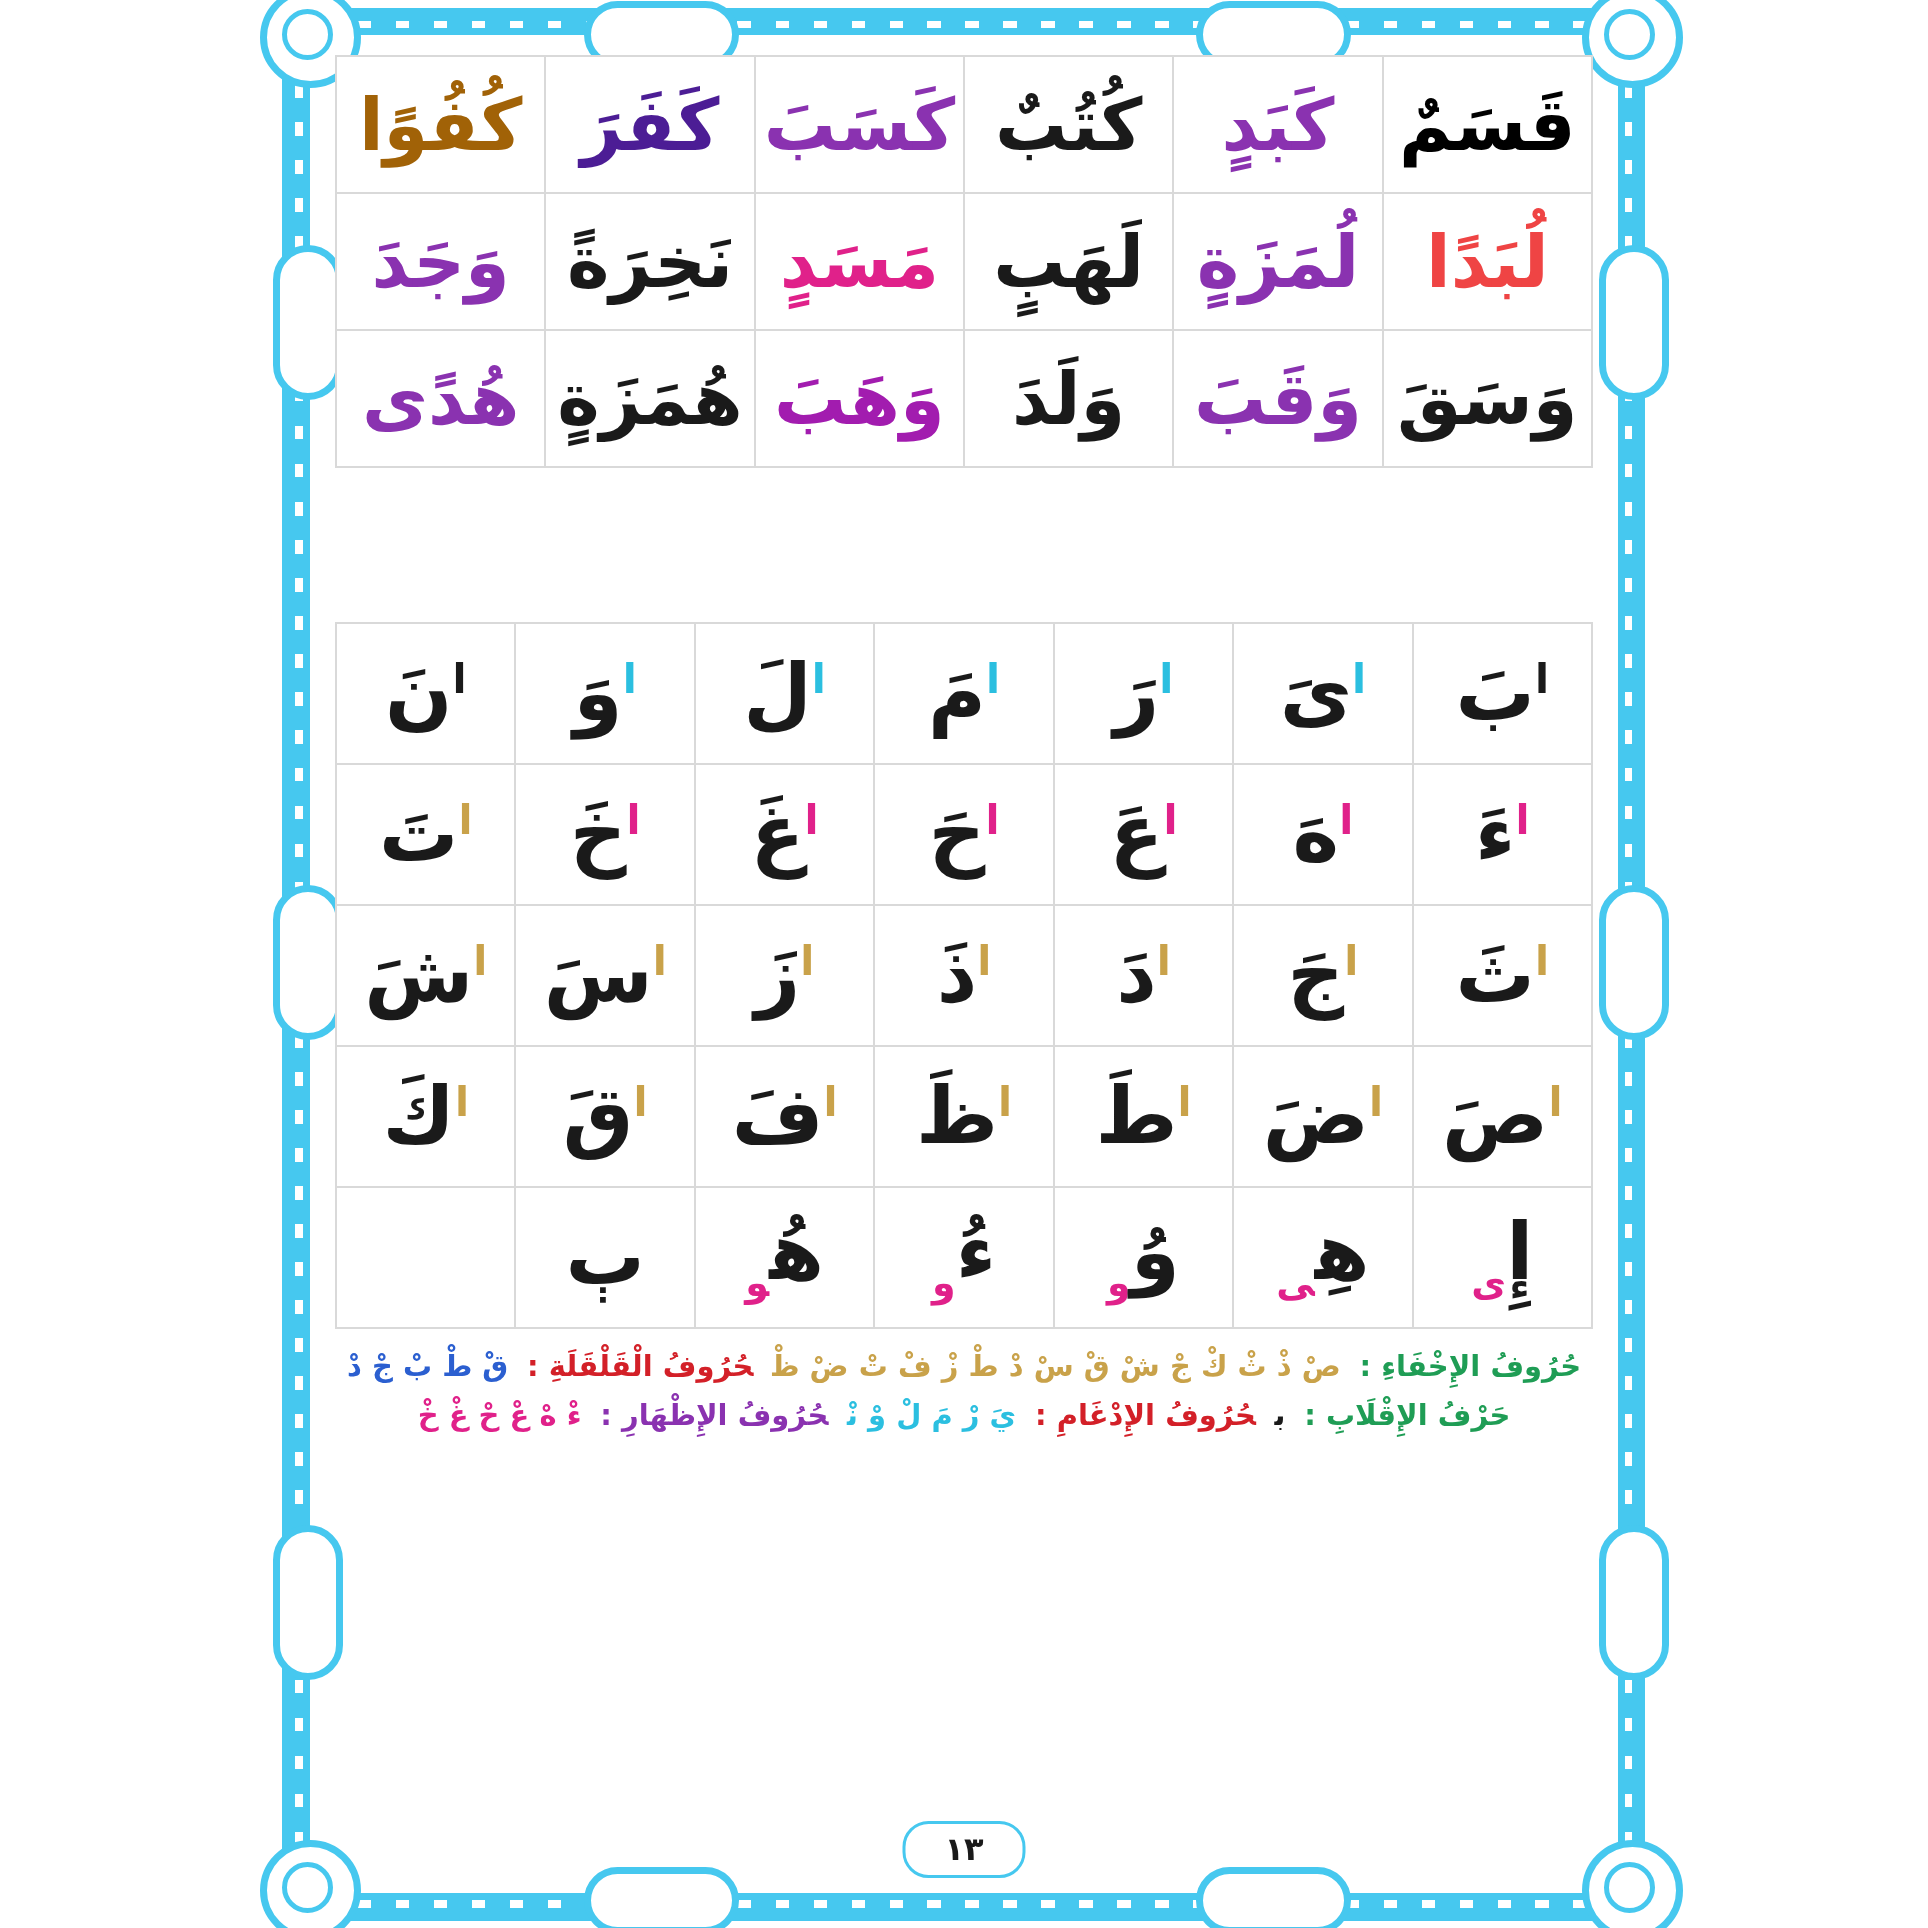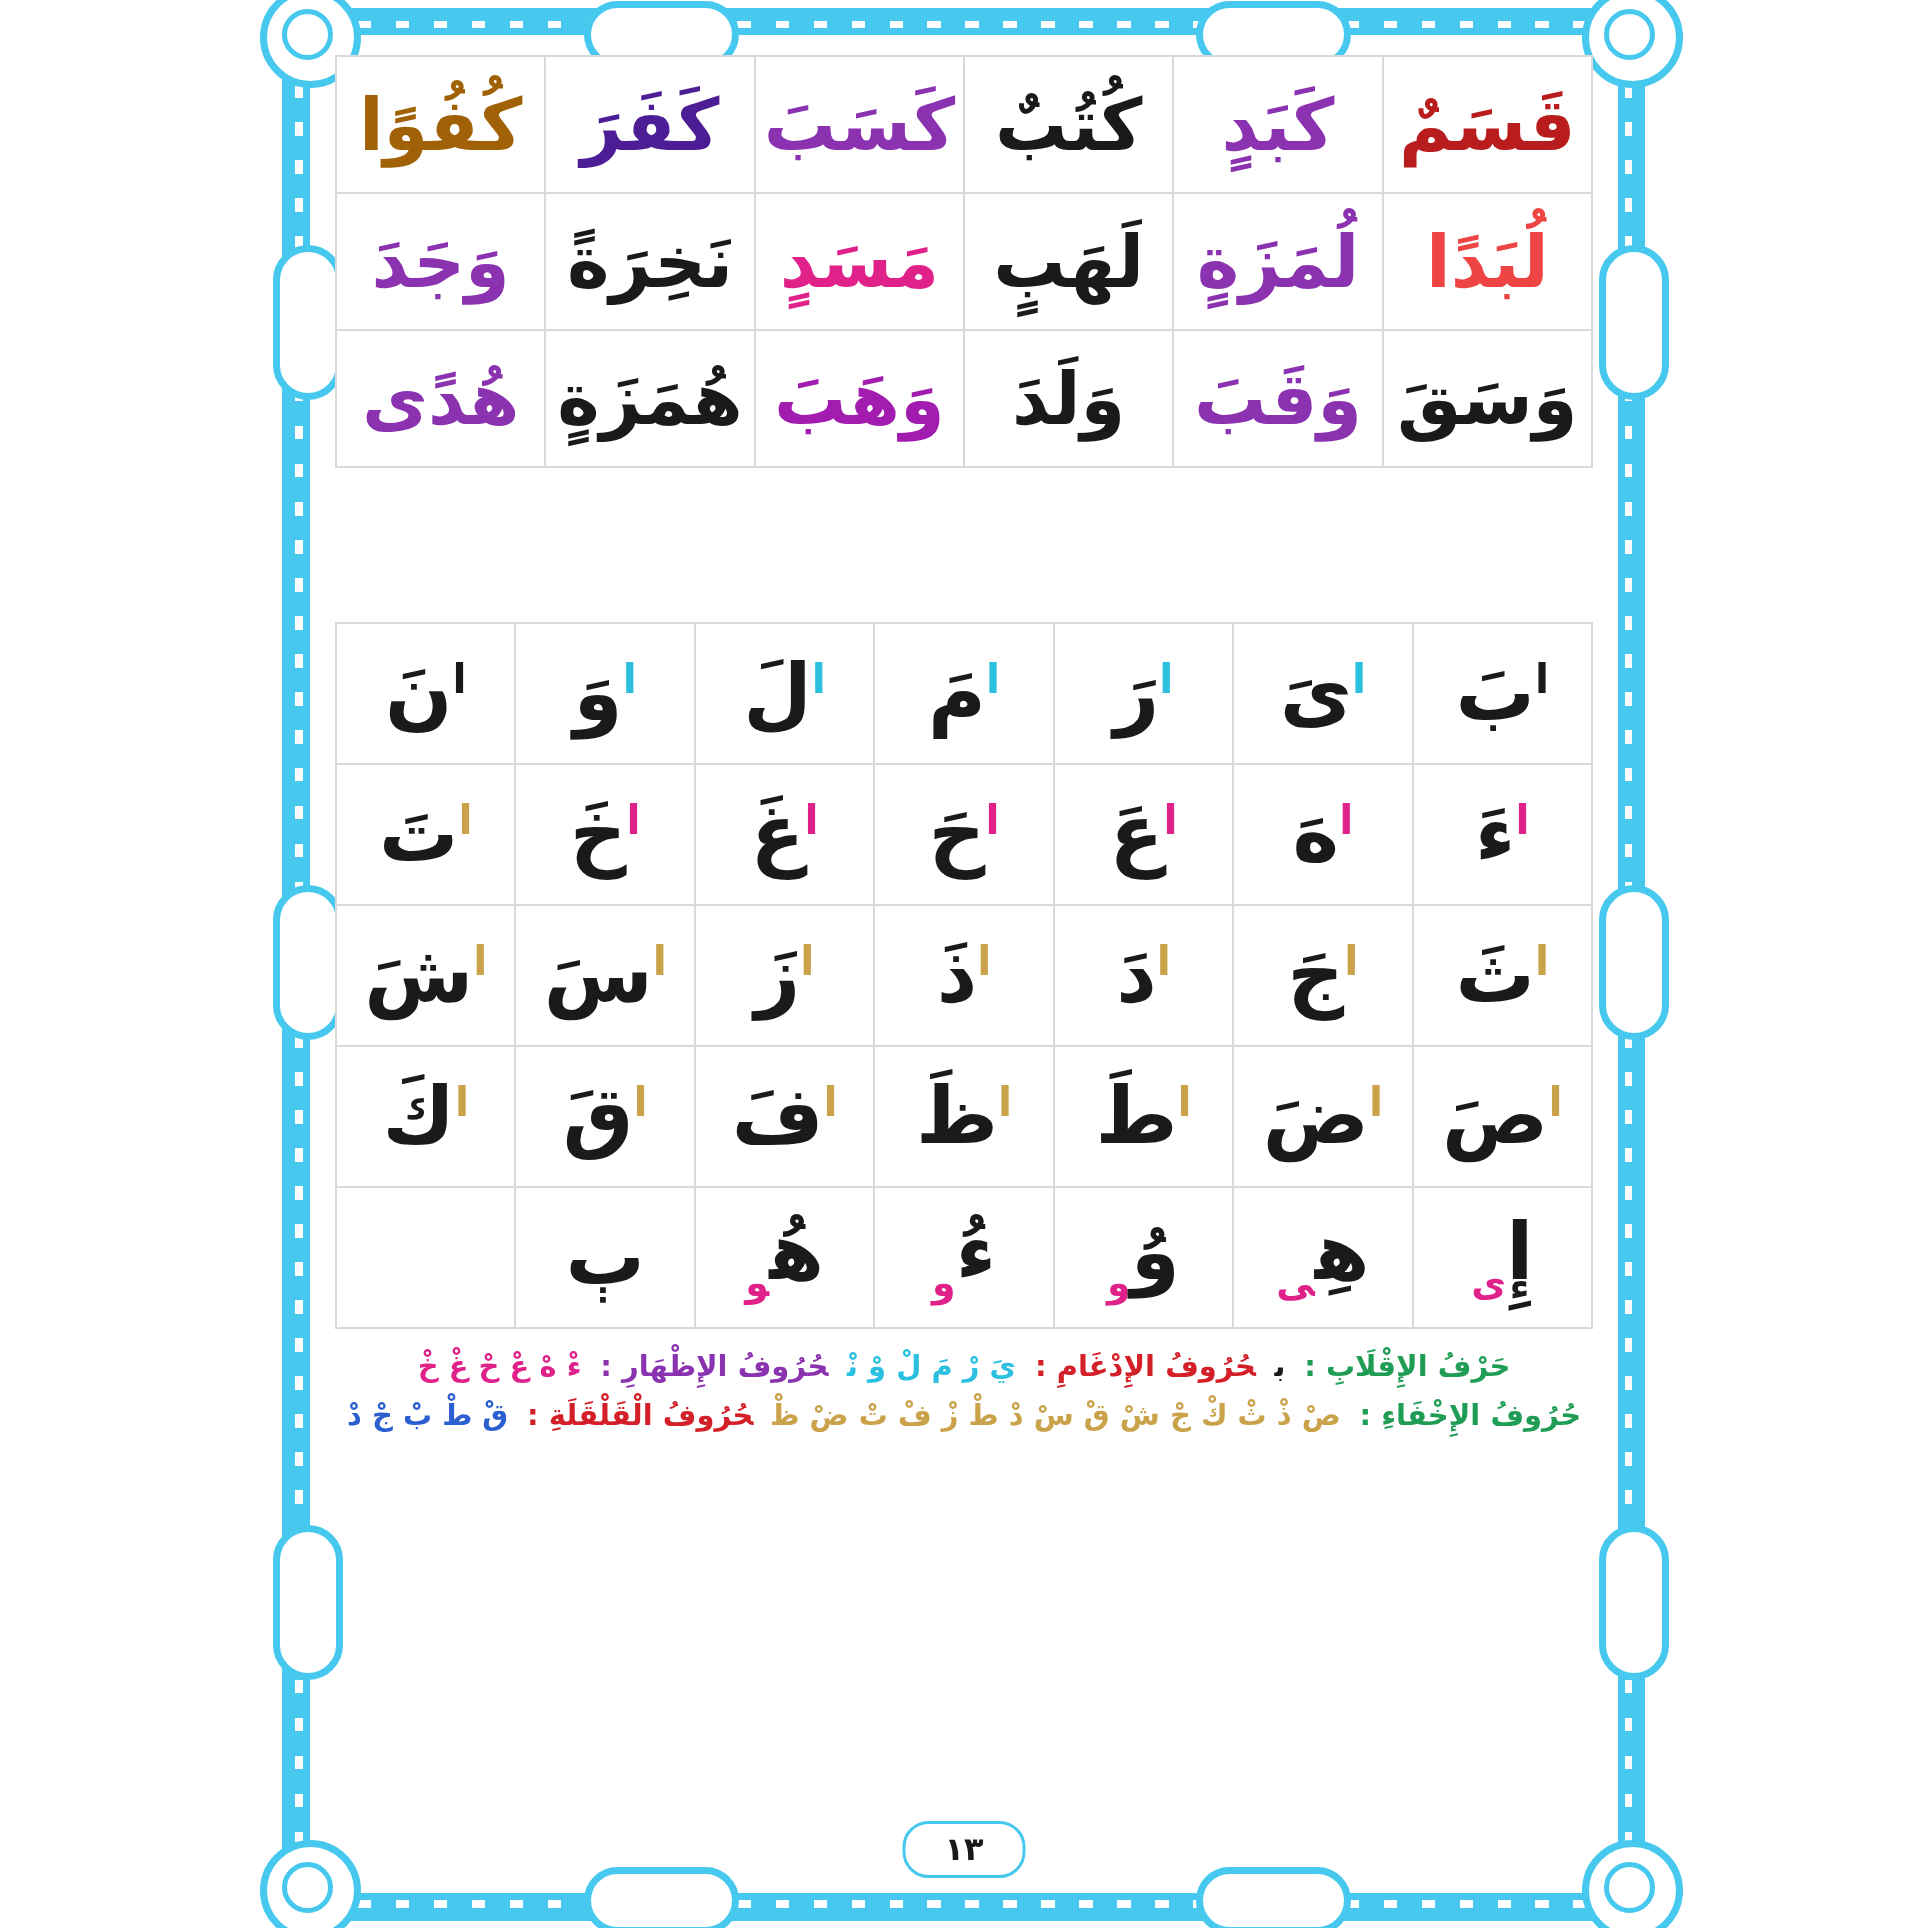--- a/index.html
+++ b/index.html
@@ -294,21 +294,21 @@
   <div class="top-orn top-orn-1"></div>
   <div class="top-orn top-orn-2"></div>
   <div class="top-orn bot-orn-1"></div>
   <div class="top-orn bot-orn-2"></div>
 
   <div class="content">
 
     <table class="grid words-table">
       <tbody>
         <tr>
-          <td><span style="color:#b91c1c">قَسَمٌ</span></td>
+          <td><span style="color:#000000">قَسَمٌ</span></td>
           <td><span style="color:#8a32b0">كَبَدٍ</span></td>
           <td><span style="color:#1a1a1a">كُتُبٌ</span></td>
           <td><span style="color:#8a32b0">كَسَبَ</span></td>
           <td><span style="color:#4c1d95">كَفَرَ</span></td>
           <td><span style="color:#a16207">كُفُوًا</span></td>
         </tr>
         <tr>
           <td><span style="color:#ef4444">لُبَدًا</span></td>
           <td><span style="color:#8a32b0">لُمَزَةٍ</span></td>
           <td><span style="color:#1a1a1a">لَهَبٍ</span></td>
@@ -375,25 +375,25 @@
           <td><span style="color:#1a1a1a">ءُ</span><sub style="font-size:38px;color:#e0218a;">و</sub></td>
           <td><span style="color:#1a1a1a">هُ</span><sub style="font-size:38px;color:#e0218a;">و</sub></td>
           <td><span style="color:#1a1a1a">ٻ</span></td>
           <td></td>
         </tr>
       </tbody>
     </table>
 
     <div class="footnotes">
       <div class="footnote-line">
+        <span class="fn-seg c-green">حُرُوفُ الإِخْفَاءِ :</span><span class="fn-seg c-gold">صْ ذْ ثْ كْ جْ شْ قْ سْ دْ طْ زْ فْ تْ ضْ ظْ</span><span class="fn-seg c-red">حُرُوفُ الْقَلْقَلَةِ :</span><span class="fn-seg c-blue">قْ طْ بْ جْ دْ</span>
+      </div>
+      <div class="footnote-line">
         <span class="fn-seg c-green">حَرْفُ الإِقْلَابِ :</span><span class="fn-seg c-black">ب</span><span class="fn-seg c-red">حُرُوفُ الإِدْغَامِ :</span><span class="fn-seg c-cyan">يَ رْ مَ لْ وْ نْ</span><span class="fn-seg c-purple">حُرُوفُ الإِظْهَارِ :</span><span class="fn-seg c-pink">ءْ هْ عْ حْ غْ خْ</span>
       </div>
-      <div class="footnote-line">
-        <span class="fn-seg c-green">حُرُوفُ الإِخْفَاءِ :</span><span class="fn-seg c-gold">صْ ذْ ثْ كْ جْ شْ قْ سْ دْ طْ زْ فْ تْ ضْ ظْ</span><span class="fn-seg c-red">حُرُوفُ الْقَلْقَلَةِ :</span><span class="fn-seg c-blue">قْ طْ بْ جْ دْ</span>
-      </div>
     </div>
 
     <div class="page-number">١٣</div>
   </div>
 
 
 </div>
 
 
 </body></html>

